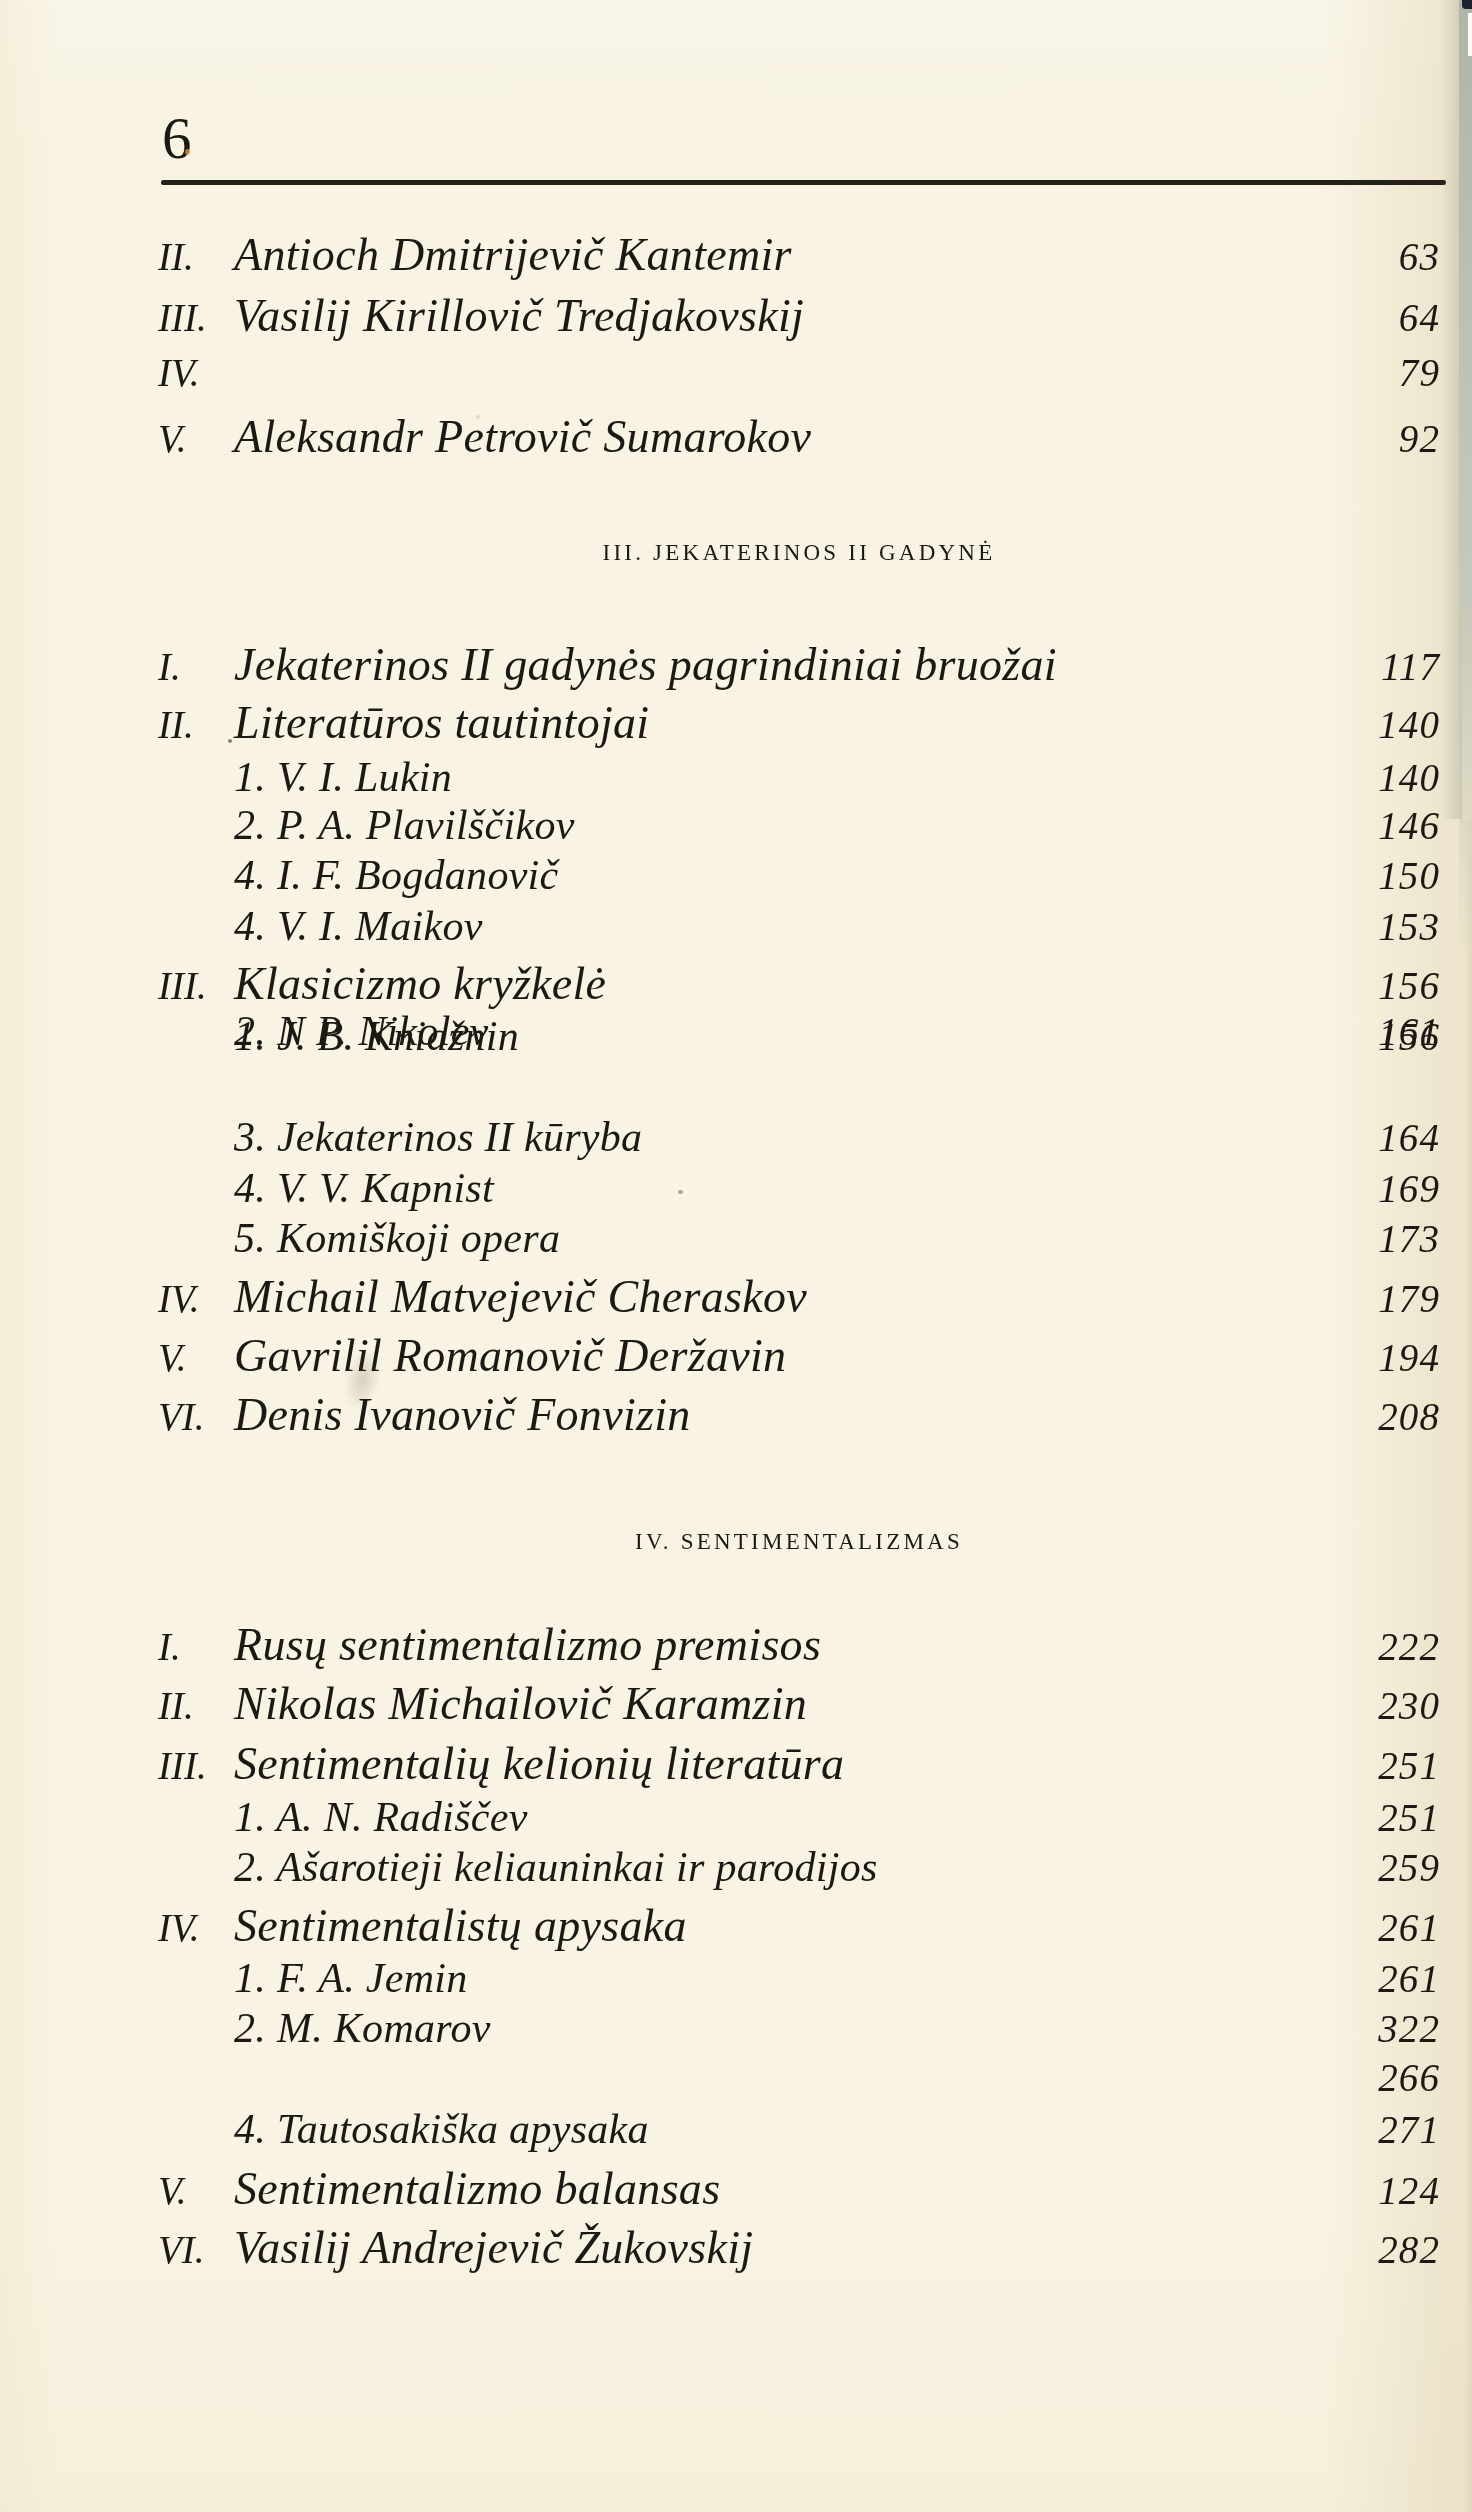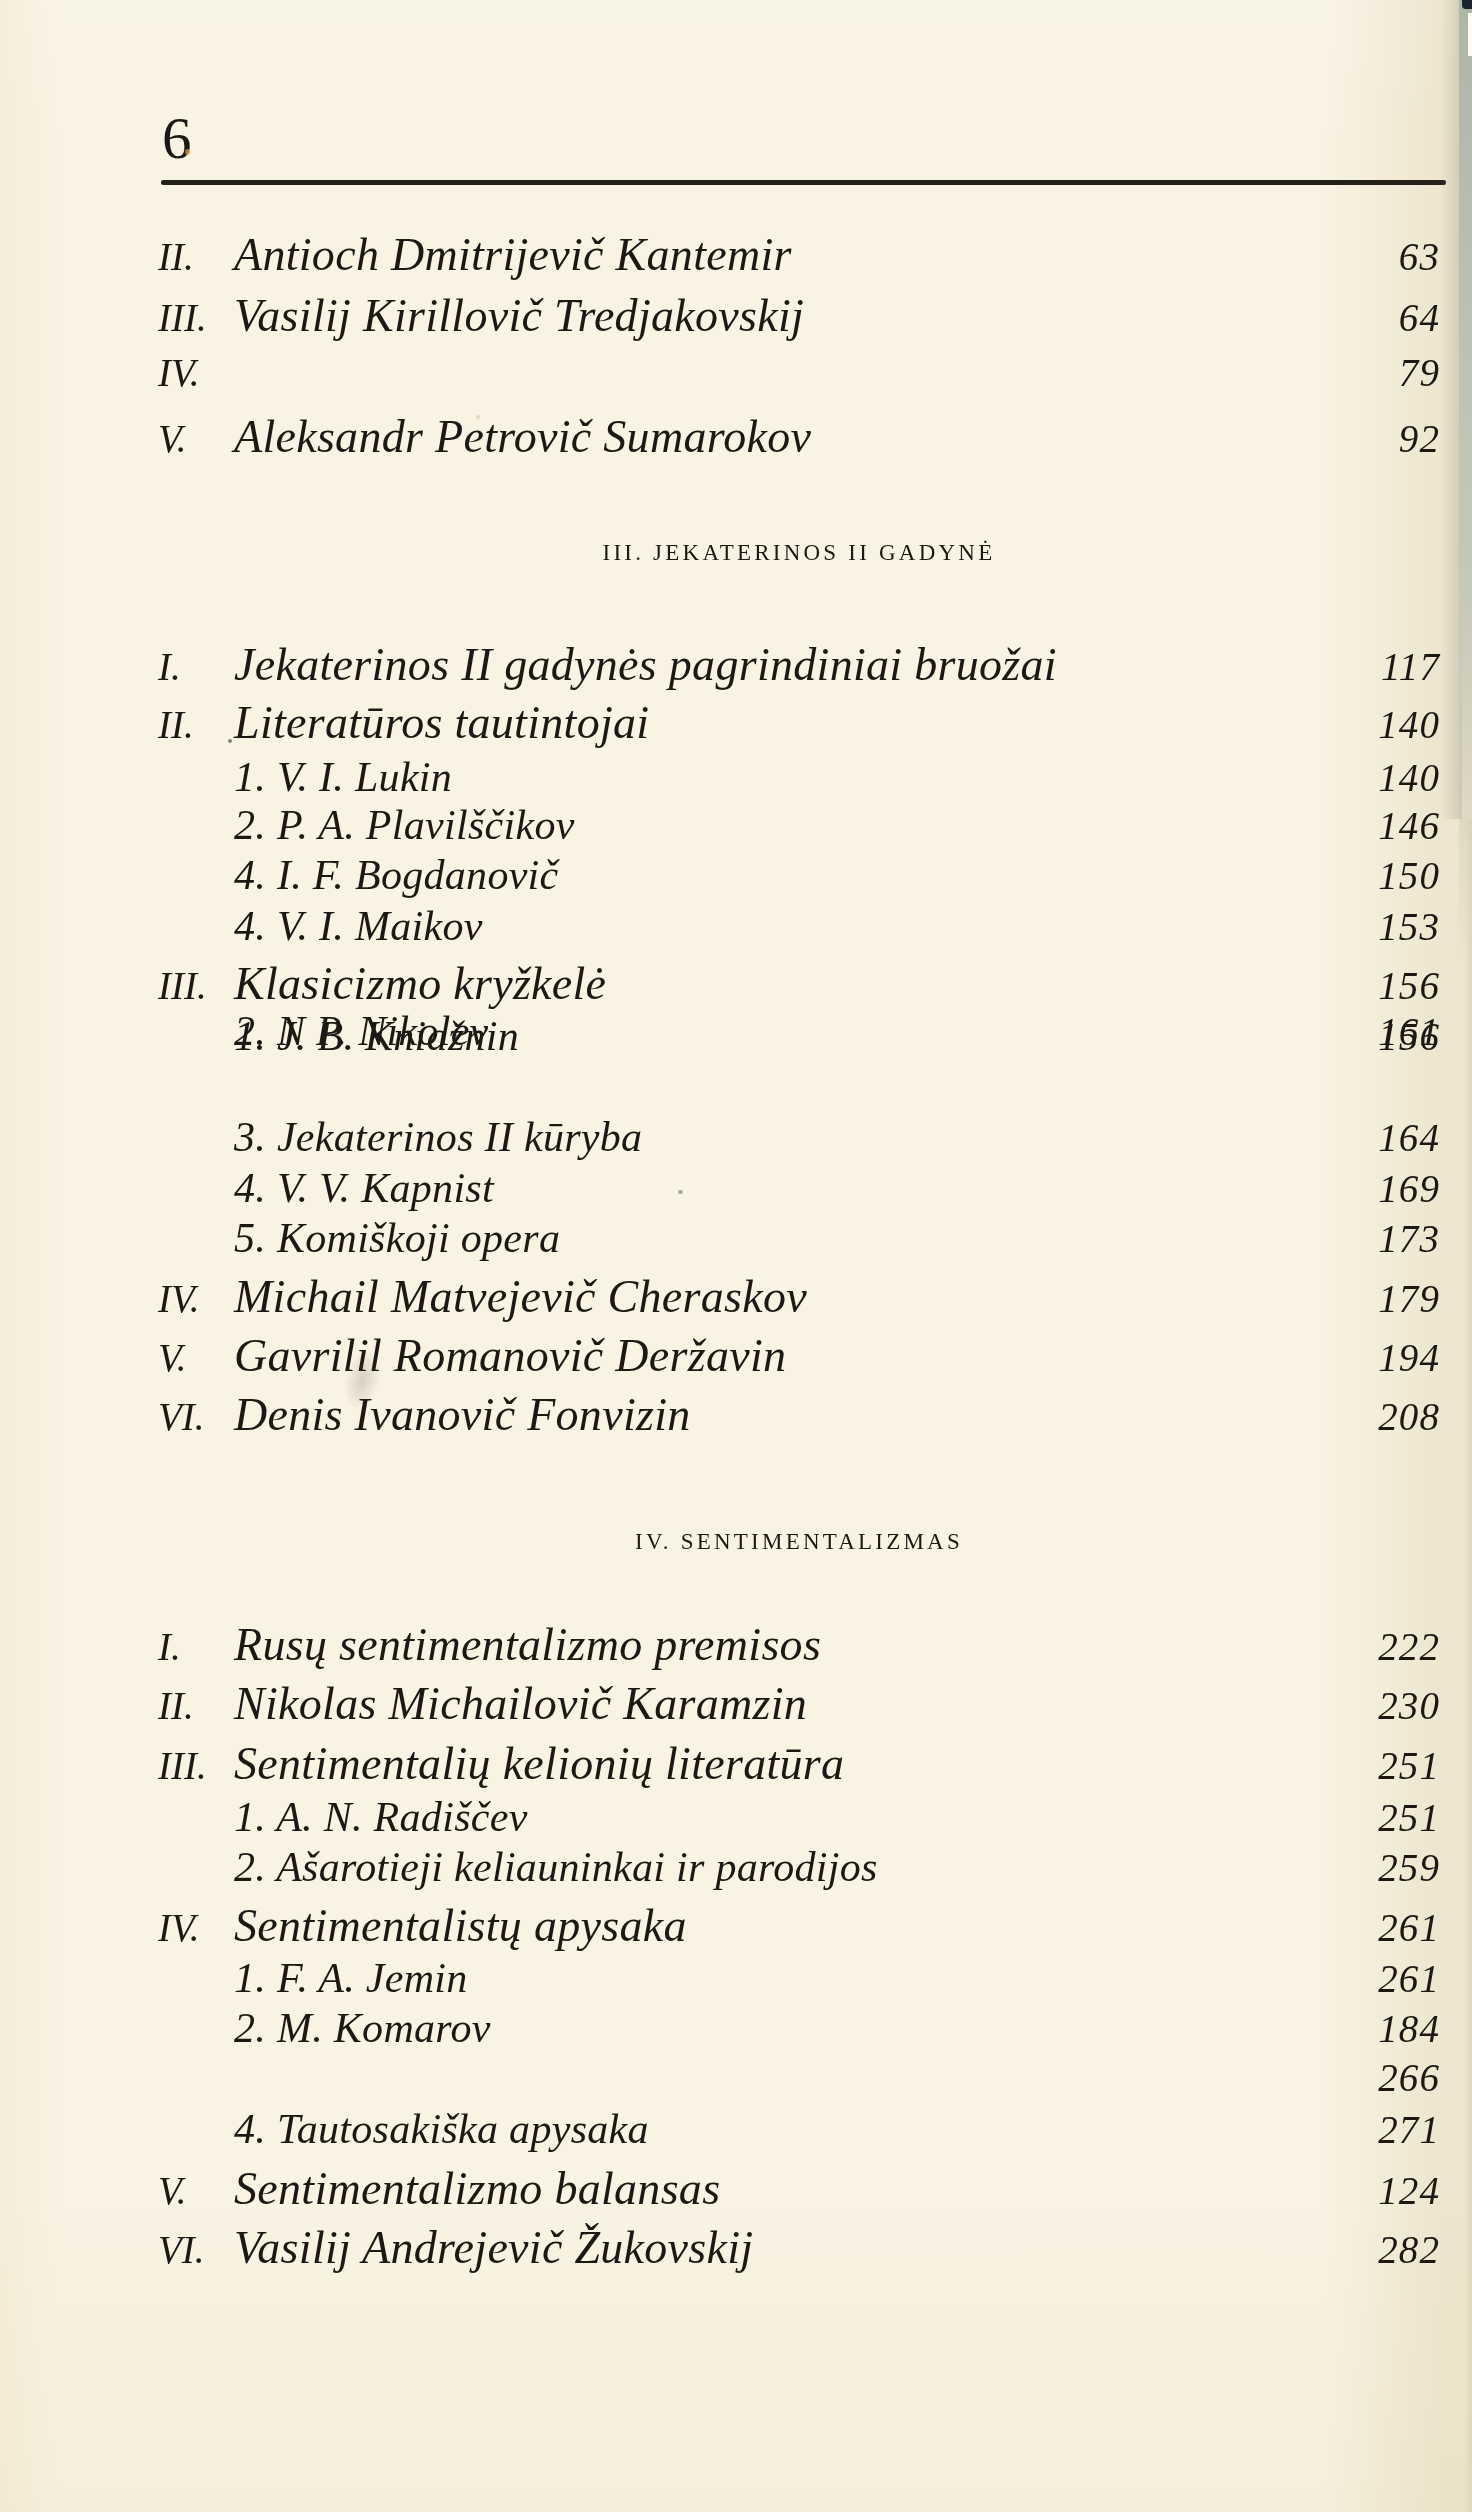--- a/index.html
+++ b/index.html
@@ -200,21 +200,21 @@
   <span class="numeral">IV.</span>
   <span class="title">Sentimentalistų apysaka</span>
   <span class="pagenum">261</span>
 </div>
 <div class="row sub" style="top:1957px">
   <span class="title">1. F. A. Jemin</span>
   <span class="pagenum">261</span>
 </div>
 <div class="row sub" style="top:2007px">
   <span class="title">2. M. Komarov</span>
-  <span class="pagenum">184</span>
+  <span class="pagenum">322</span>
 </div>
 <div class="row sub" style="top:2058px">
   <span class="pagenum">266</span>
 </div>
 <div class="row sub" style="top:2108px">
   <span class="title">4. Tautosakiška apysaka</span>
   <span class="pagenum">271</span>
 </div>
 <div class="row main" style="top:2166px">
   <span class="numeral">V.</span>

